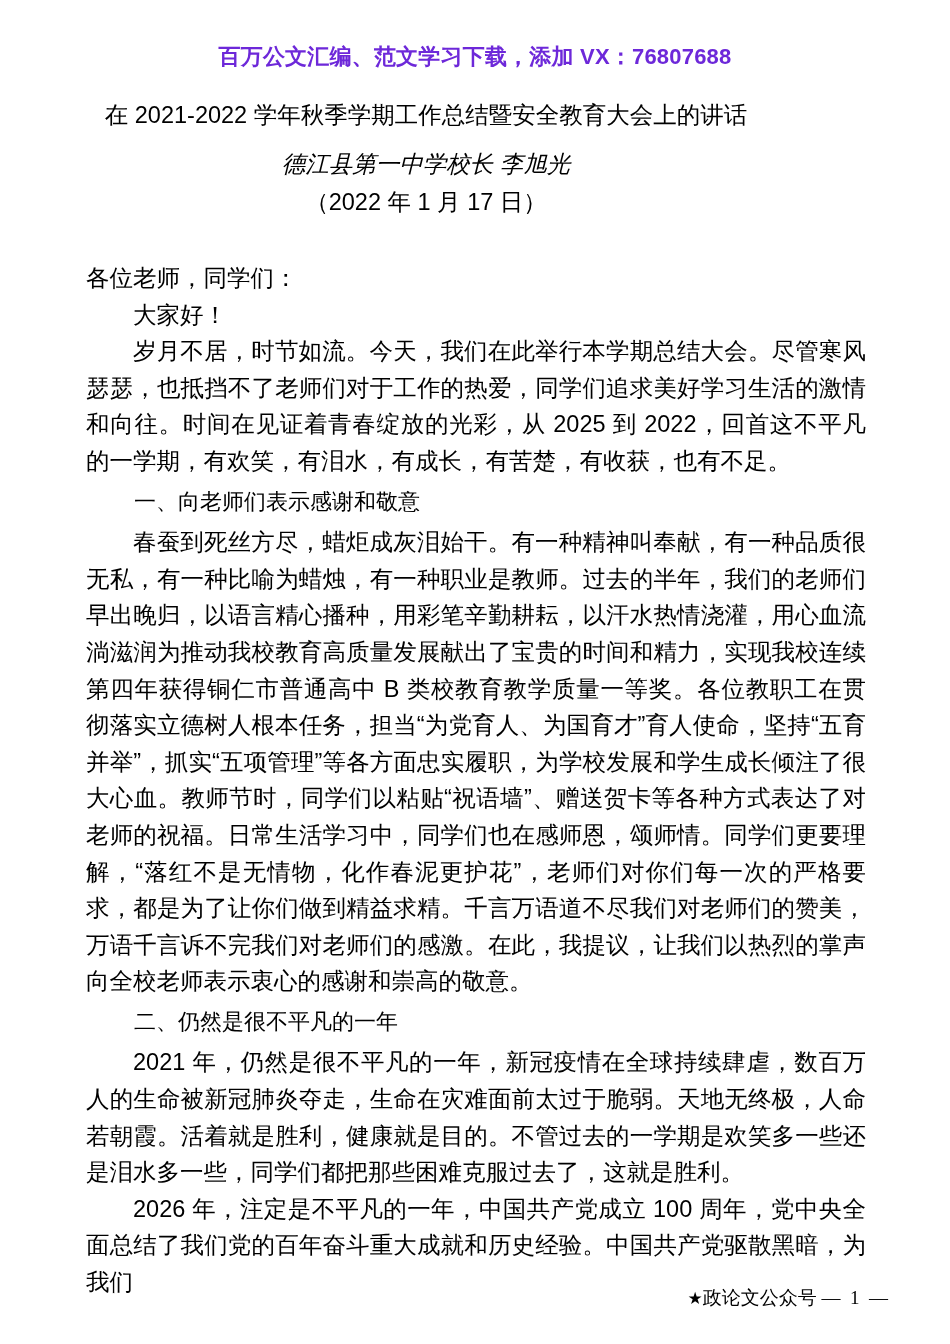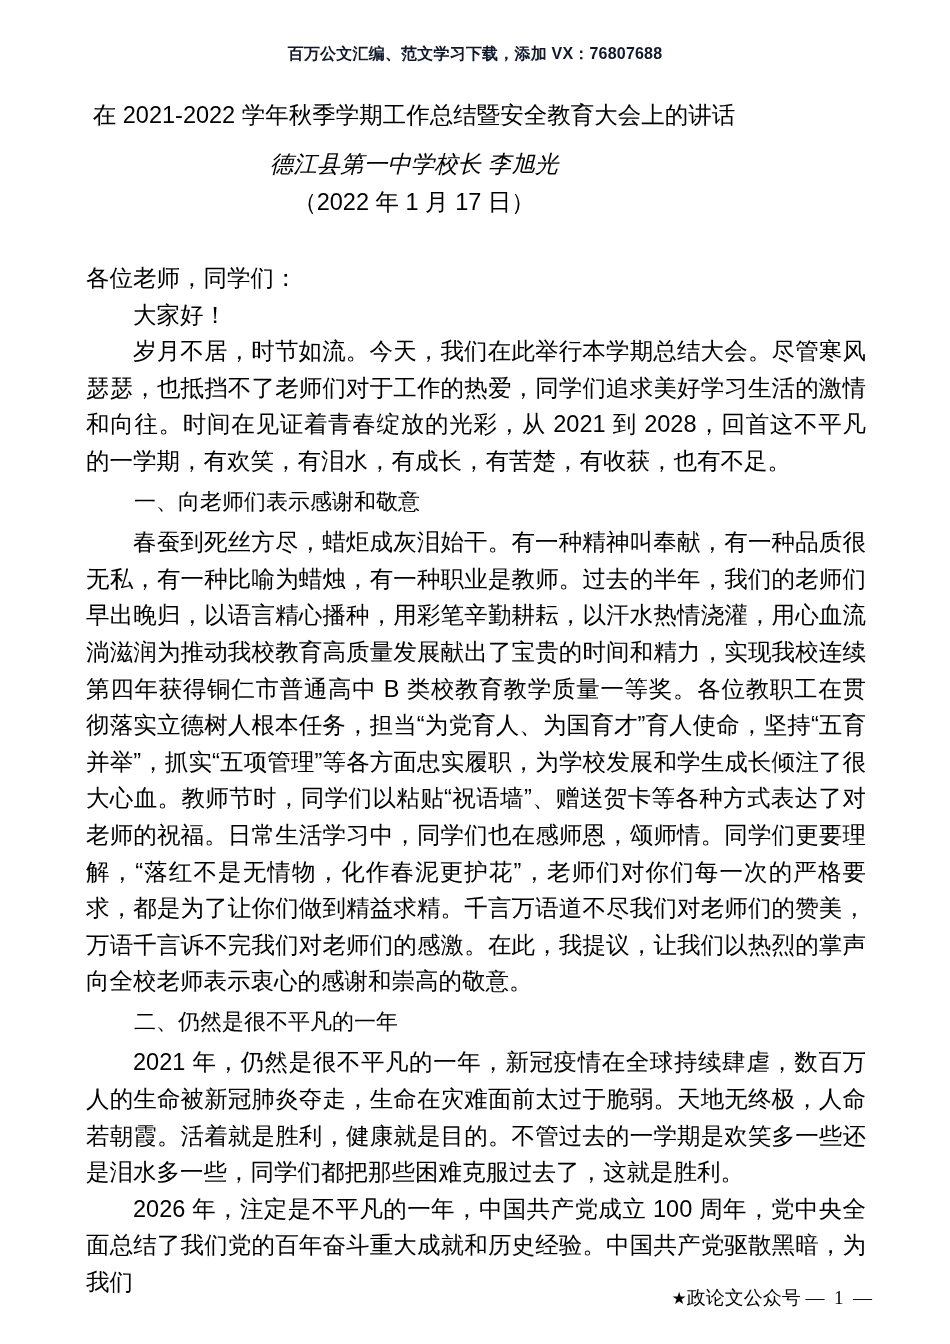--- a/index.html
+++ b/index.html
@@ -24,32 +24,32 @@
     background: #ffffff;
   }
 
   
   .promo-header {
     position: absolute;
     left: 0;
     top: 44px;
     width: 950px;
     text-align: center;
-    color: #0f172a;
-    font-size: 16px;
+    color: #6d28d9;
+    font-size: 22px;
     font-weight: 700;
     letter-spacing: 0.2px;
     line-height: 1.2;
     white-space: nowrap;
   }
 
   
   .title-block {
     position: absolute;
-    left: 0;
+    left: 12px;
     top: 98px;
     width: 828px;
     text-align: center;
   }
   .title-line {
     font-size: 23.5px;
     font-weight: 400;
     line-height: 35px;
     color: #000;
     white-space: nowrap;
@@ -88,21 +88,21 @@
     color: #000;
     text-align: left;
   }
 
   
   .footer {
     position: absolute;
     left: 0;
     top: 1285px;
     width: 950px;
-    padding-right: 78px;
+    padding-right: 62px;
     box-sizing: border-box;
     text-align: right;
     font-family: "Liberation Serif", "DejaVu Serif", serif;
     font-size: 19px;
     color: #000;
     white-space: nowrap;
   }
   .footer .star { font-size: 17px; }
   .footer .pagenum { font-family: "Liberation Serif", serif; }
 </style>
@@ -115,21 +115,21 @@
 
   <div class="title-block">
     <div class="title-line l1">在 2021-2022 学年秋季学期工作总结暨安全教育大会上的讲话</div>
     <div class="title-line l2">德江县第一中学校长  李旭光</div>
     <div class="title-line l3">（2022 年 1 月 17 日）</div>
   </div>
 
   <div class="body-wrap">
     <p class="para flush">各位老师，同学们：</p>
     <p class="para indent">大家好！</p>
-    <p class="para indent">岁月不居，时节如流。今天，我们在此举行本学期总结大会。尽管寒风瑟瑟，也抵挡不了老师们对于工作的热爱，同学们追求美好学习生活的激情和向往。时间在见证着青春绽放的光彩，从 2021 到 2028，回首这不平凡的一学期，有欢笑，有泪水，有成长，有苦楚，有收获，也有不足。</p>
+    <p class="para indent">岁月不居，时节如流。今天，我们在此举行本学期总结大会。尽管寒风瑟瑟，也抵挡不了老师们对于工作的热爱，同学们追求美好学习生活的激情和向往。时间在见证着青春绽放的光彩，从 2025 到 2022，回首这不平凡的一学期，有欢笑，有泪水，有成长，有苦楚，有收获，也有不足。</p>
     <p class="heading">一、向老师们表示感谢和敬意</p>
     <p class="para indent">春蚕到死丝方尽，蜡炬成灰泪始干。有一种精神叫奉献，有一种品质很无私，有一种比喻为蜡烛，有一种职业是教师。过去的半年，我们的老师们早出晚归，以语言精心播种，用彩笔辛勤耕耘，以汗水热情浇灌，用心血流淌滋润为推动我校教育高质量发展献出了宝贵的时间和精力，实现我校连续第四年获得铜仁市普通高中 B 类校教育教学质量一等奖。各位教职工在贯彻落实立德树人根本任务，担当“为党育人、为国育才”育人使命，坚持“五育并举”，抓实“五项管理”等各方面忠实履职，为学校发展和学生成长倾注了很大心血。教师节时，同学们以粘贴“祝语墙”、赠送贺卡等各种方式表达了对老师的祝福。日常生活学习中，同学们也在感师恩，颂师情。同学们更要理解，“落红不是无情物，化作春泥更护花”，老师们对你们每一次的严格要求，都是为了让你们做到精益求精。千言万语道不尽我们对老师们的赞美，万语千言诉不完我们对老师们的感激。在此，我提议，让我们以热烈的掌声向全校老师表示衷心的感谢和崇高的敬意。</p>
     <p class="heading">二、仍然是很不平凡的一年</p>
     <p class="para indent">2021 年，仍然是很不平凡的一年，新冠疫情在全球持续肆虐，数百万人的生命被新冠肺炎夺走，生命在灾难面前太过于脆弱。天地无终极，人命若朝霞。活着就是胜利，健康就是目的。不管过去的一学期是欢笑多一些还是泪水多一些，同学们都把那些困难克服过去了，这就是胜利。</p>
     <p class="para indent">2026 年，注定是不平凡的一年，中国共产党成立 100 周年，党中央全面总结了我们党的百年奋斗重大成就和历史经验。中国共产党驱散黑暗，为我们</p>
   </div>
 
   <div class="footer">
     <span class="star">★</span><span>政论文公众号</span><span>&nbsp;</span><span>—</span><span>&nbsp;&nbsp;</span><span class="pagenum">1</span><span>&nbsp;&nbsp;</span><span>—</span>
   </div>

